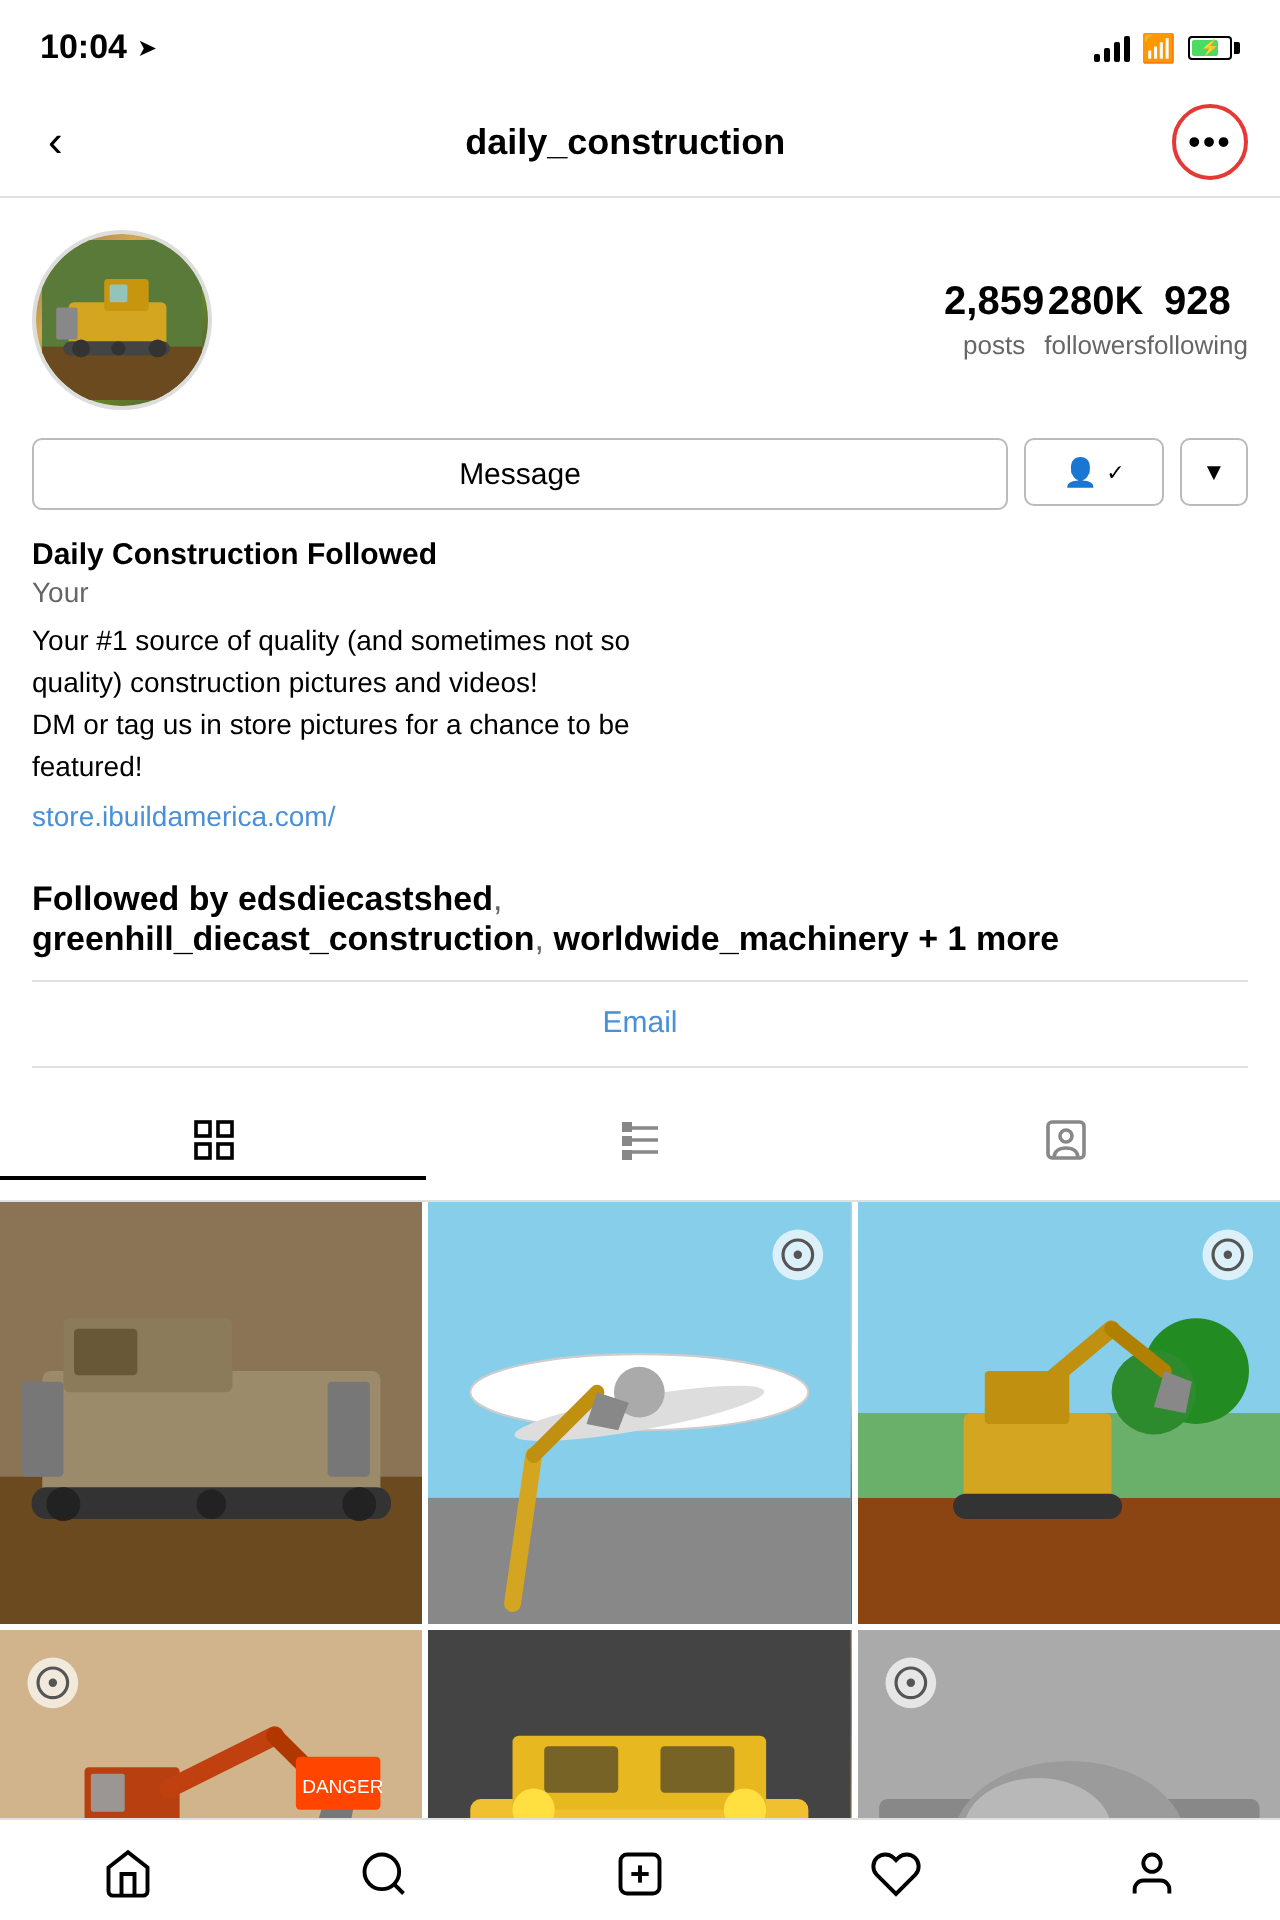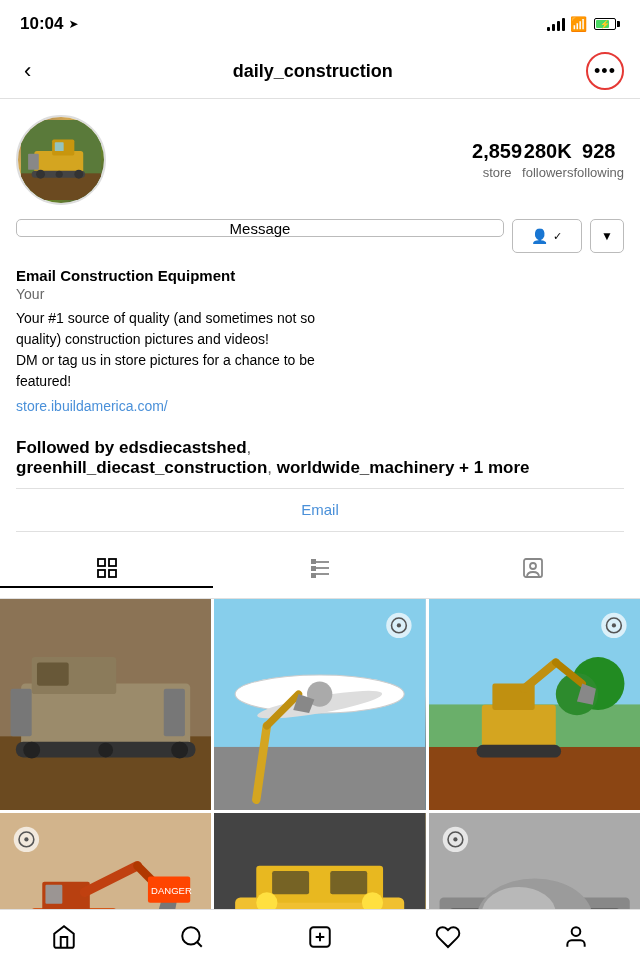--- a/index.html
+++ b/index.html
@@ -126,21 +126,21 @@
     }
 
     
     .action-buttons {
       display: flex;
       gap: 8px;
       margin-bottom: 14px;
     }
     .btn-message {
       flex: 1;
-      height: 18px;
+      height: 36px;
       border: 1px solid #bbb;
       border-radius: 5px;
       background: #fff;
       font-size: 15px;
       font-weight: 500;
       cursor: pointer;
       display: flex;
       align-items: center;
       justify-content: center;
     }
@@ -411,21 +411,21 @@
             <circle cx="22" cy="61" r="5" fill="#333"></circle>
             <circle cx="65" cy="61" r="5" fill="#333"></circle>
             <circle cx="43" cy="61" r="4" fill="#333"></circle>
           </svg>
         </div>
       </div>
 
       <div class="stats-row">
         <div class="stat-item">
           <span class="stat-number">2,859</span>
-          <span class="stat-label">store</span>
+          <span class="stat-label">posts</span>
         </div>
         <div class="stat-item">
           <span class="stat-number">280K</span>
           <span class="stat-label">followers</span>
         </div>
         <div class="stat-item">
           <span class="stat-number">928</span>
           <span class="stat-label">following</span>
         </div>
       </div>
@@ -438,21 +438,21 @@
       <button class="btn-follow">
         <span style="font-size:14px;">👤</span>
         <span style="font-size:11px;">✓</span>
       </button>
       <button class="btn-dropdown">
         <span style="font-size:12px;">▼</span>
       </button>
     </div>
 
     <div class="bio-section">
-      <div class="display-name">Email Construction Equipment</div>
+      <div class="display-name">Daily Construction Followed</div>
       <div class="bio-category">Your</div>
       <div class="bio-text">
         <span>Your #1 source of quality (and sometimes not so</span><br>
         <span>quality) construction pictures and videos!</span><br>
         <span>DM or tag us in store pictures for a chance to be</span><br>
         <span>featured!</span>
       </div>
       <a class="bio-link" href="#">store.ibuildamerica.com/</a>
       <div class="followed-by">
         <span>Followed by </span><span style="font-weight:600;color:#000;">edsdiecastshed</span>,<br>

